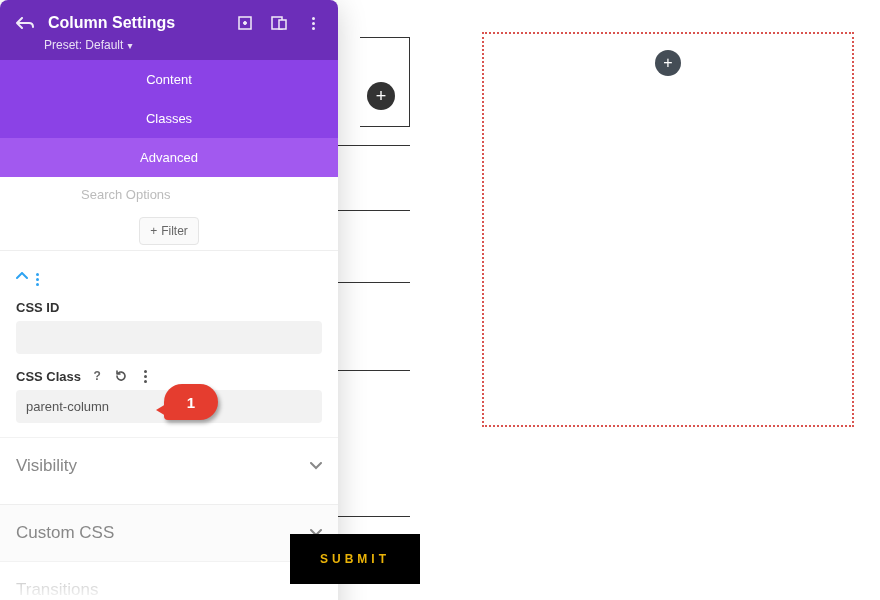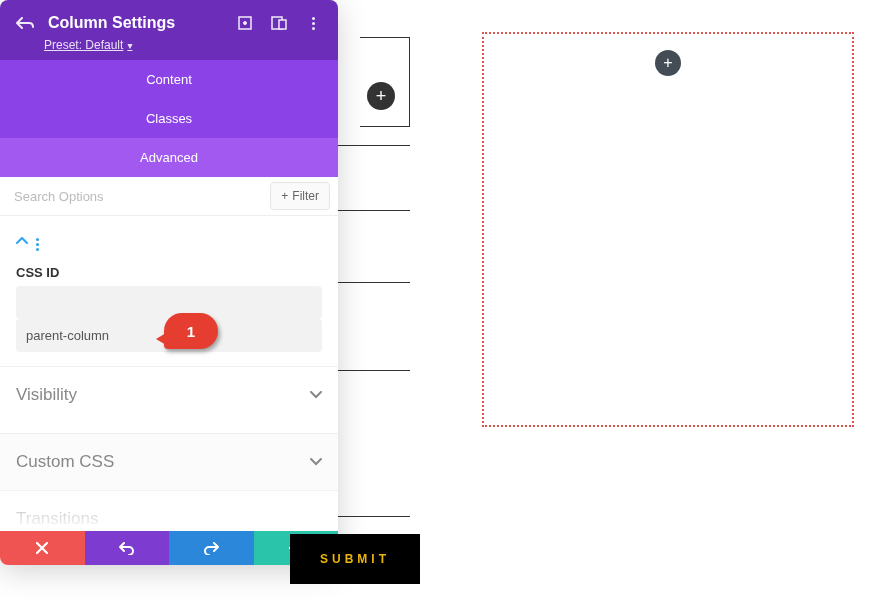--- a/index.html
+++ b/index.html
@@ -13,28 +13,28 @@
   .bg-add-circle { position:absolute; left:367px; top:82px; width:28px; height:28px; border-radius:50%; background:#333; color:#fff; display:flex; align-items:center; justify-content:center; font-size:18px; }
 
   
   .panel { position: absolute; left: 0; top: 0; width: 338px; background: #fff; border-radius: 8px; box-shadow: 0 6px 30px rgba(0,0,0,.18); overflow: hidden; }
 
   .panel-header { background: #6c2eb9; color: #fff; padding: 12px 14px 8px; }
   .header-row1 { display:flex; align-items:center; gap:12px; }
   .header-title { font-size: 16px; font-weight: 600; flex:1; }
   .icon-btn { width: 22px; height:22px; display:flex; align-items:center; justify-content:center; cursor:pointer; opacity:.9; }
   .icon-btn svg { stroke:#fff; fill:none; }
-  .preset { font-size: 12px; opacity:.85; margin-top:4px; padding-left:30px;text-decoration:underline; }
+  .preset { font-size: 12px; opacity:.85; margin-top:4px; padding-left:30px; }
   .preset::after { content:"▾"; font-size:10px; margin-left:4px; }
 
   .tabs { display:flex; background:#8b42e6;flex-direction:column; }
   .tab { flex:1; text-align:center; color:#fff; font-size:13px; font-weight:500; padding:12px 0; cursor:pointer; }
   .tab.active { background:#a259ef; }
 
-  .search-row { display:flex; align-items:center; background:#fff; border-bottom:1px solid #eee; }
+  .search-row { display:flex; align-items:center; background:#fff; border-bottom:1px solid #eee;flex-direction:column; }
   .search-input { flex:1; border:none; padding:10px 14px; font-size:13px; color:#999; background:transparent; }
   .search-input::placeholder { color:#bbb; }
   .filter-btn { display:flex; align-items:center; gap:4px; padding:6px 10px; margin:5px 8px; border:1px solid #e5e5e5; border-radius:4px; background:#fafafa; color:#666; font-size:12px; cursor:pointer; }
 
   .section { padding: 12px 16px 14px; }
   .section-head { display:flex; align-items:center; gap:8px; }
   .section-title { flex:1; font-size:16px; font-weight:500; }
   .section-title.primary { color:#2ea3f2; }
   .section-title.muted { color:#aaa; font-weight:500; font-size:17px; }
   .section-chevron { color:#2ea3f2; font-size:14px; }
@@ -145,20 +145,38 @@
             <span></span>
             <span></span>
             <span></span>
           </span>
       </div>
     </div>
 
     <div class="field-label">CSS ID</div>
     <input class="text-input" value="" style="">
 
+    <div class="field-label">
+      <span>CSS Class</span>
+      <span class="mini-icon">
+          <span>?</span>
+        </span>
+      <span class="mini-icon">
+        <svg width="14" height="14" viewBox="0 0 14 14">
+            <path d="M3 7a4 4 0 1 0 1.2-2.8M3 2v3h3" stroke="#555" stroke-width="1.6" fill="none" stroke-linecap="round" stroke-linejoin="round"></path>
+          </svg>
+      </span>
+      <span class="mini-icon">
+        <span class="kebab-dots" style="color:#555">
+            <span></span>
+            <span></span>
+            <span></span>
+          </span>
+      </span>
+    </div>
     <div class="css-class-row">
       <input class="text-input" value="parent-column" style="">
       <div class="callout">1</div>
     </div>
   </div>
 
   <div class="collapsed">
     <div class="section-title muted">Visibility</div>
     <svg width="12" height="8" viewBox="0 0 12 8">
         <path d="M1 1 L6 6 L11 1" stroke="#888" stroke-width="2" fill="none" stroke-linecap="round"></path>

